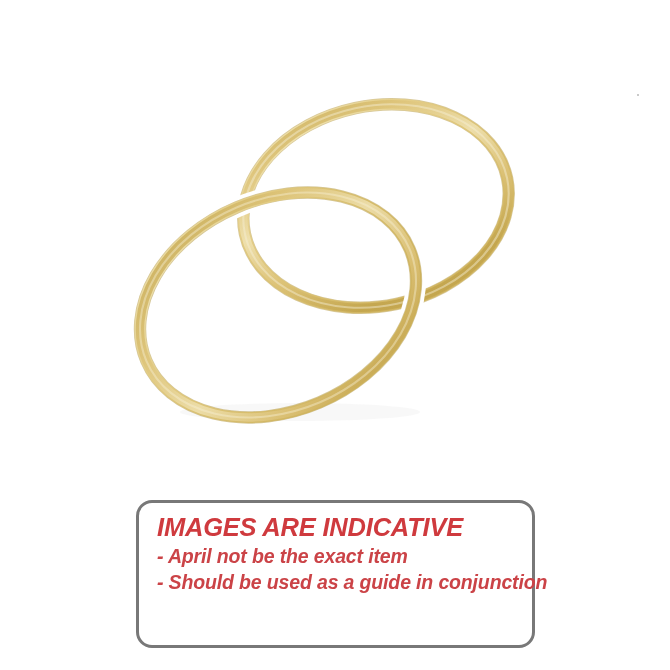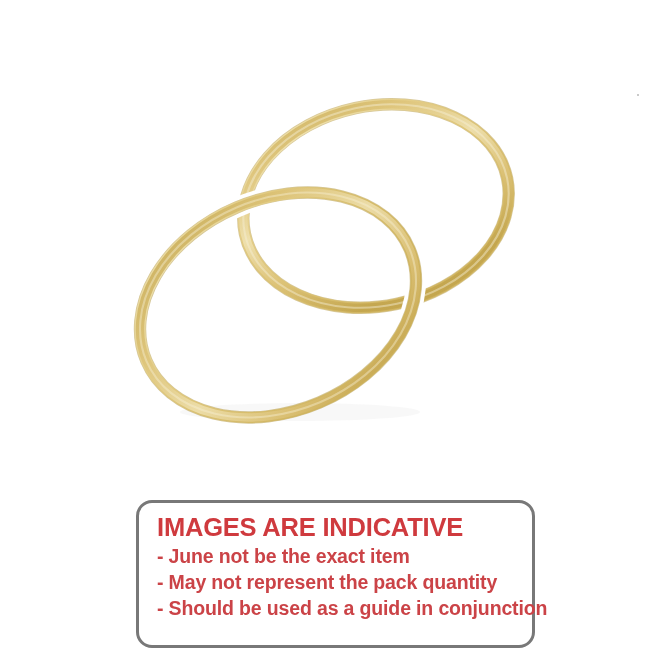--- a/index.html
+++ b/index.html
@@ -13,20 +13,21 @@
     height: 670px;
     overflow: hidden;
     font-family: "Liberation Sans", sans-serif;
   }
 
   #page {
     position: relative;
     width: 670px;
     height: 670px;
     background: #ffffff;
+    font-style: italic;
   }
 
   
   #product-image-area {
     position: absolute;
     left: 0;
     top: 0;
     width: 670px;
     height: 480px;
   }
@@ -150,22 +151,21 @@
         </g>
       </g>
     </svg>
 
     <div class="speck s1"></div>
   </div>
 
   <div id="indicative-box">
     <div id="indicative-title">IMAGES ARE INDICATIVE</div>
 
-    <div class="indicative-line">- June not be the exact item</div>
+    <div class="indicative-line">- April not be the exact item</div>
 
-    <div class="indicative-line">- May not represent the pack quantity</div>
 
     <div class="indicative-line">- Should be used as a guide in conjunction</div>
 
 
   </div>
 
 </div>
 
 </body></html>

